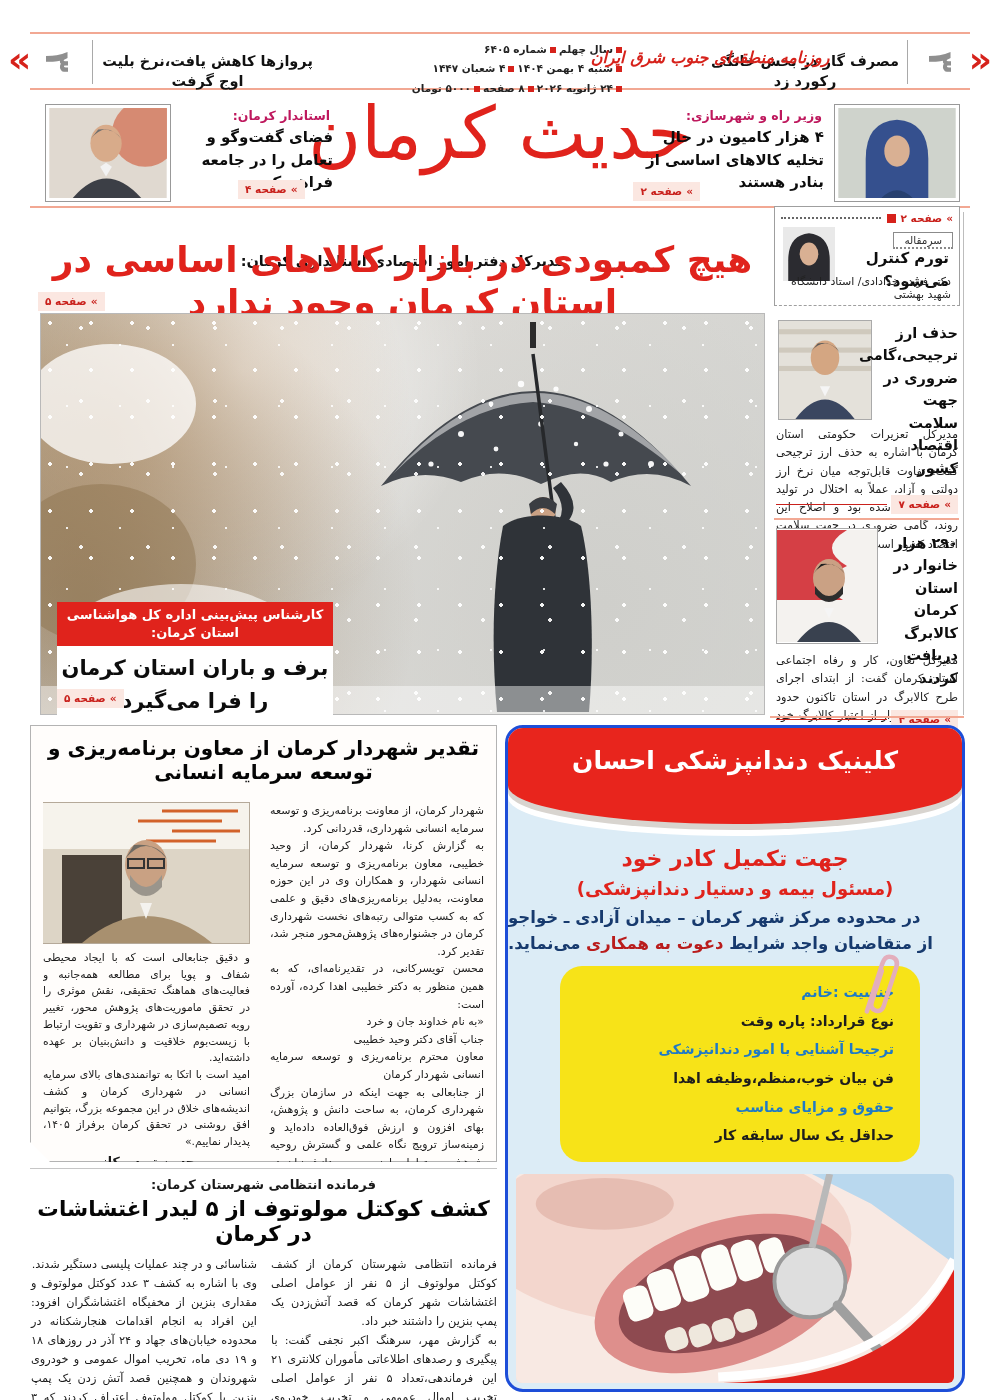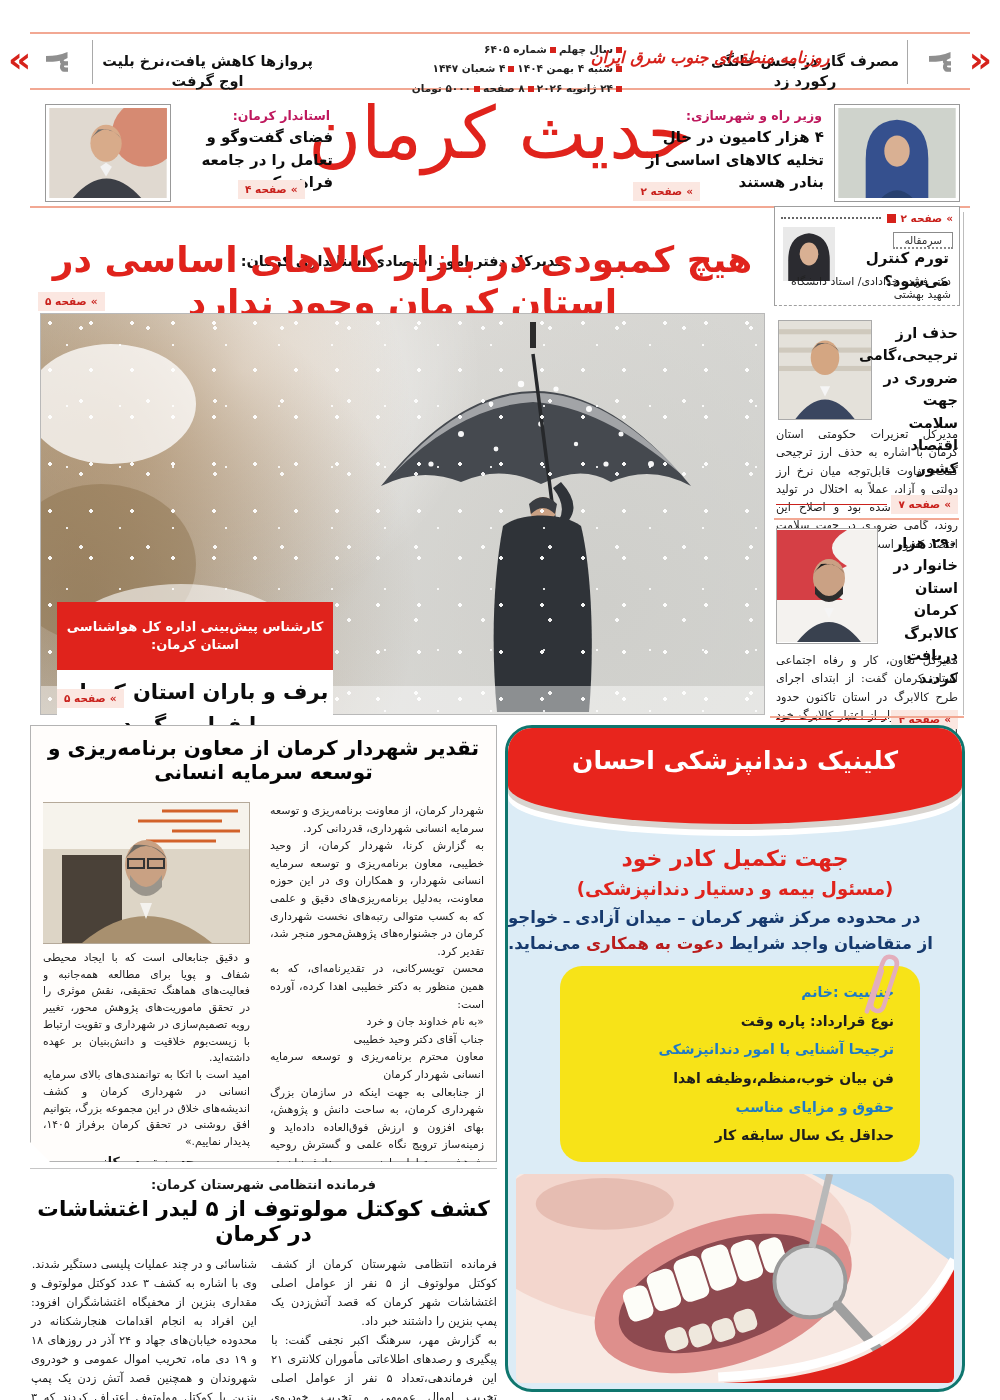--- a/index.html
+++ b/index.html
@@ -29,42 +29,42 @@
       radial-gradient(circle at 6% 72%, rgba(120,94,58,.5), transparent 45%),
       radial-gradient(circle at 28% 14%, rgba(255,255,255,.95), transparent 38%),
       radial-gradient(circle at 78% 72%, #cfcfcb, transparent 62%),
       linear-gradient(120deg,#c8c1b4,#dedcd8 45%,#d3d4d1);}
   .snowdots{position:absolute;inset:0;background-image:
       radial-gradient(circle 1.7px at 9px 9px, rgba(255,255,255,.95) 97%, transparent),
       radial-gradient(circle 1.2px at 26px 31px, rgba(255,255,255,.85) 97%, transparent),
       radial-gradient(circle 2.1px at 40px 14px, rgba(255,255,255,.9) 97%, transparent);
       background-size:41px 47px,53px 61px,67px 73px;}
   .capstrip{background:#e0231c;color:#fff;font-weight:bold;font-size:13px;text-align:center;
-            padding:16px 6px;line-height:1.4;}
+            padding:4px 6px;line-height:1.4;}
   .capbox{background:#fff;color:#0d0d0d;font-weight:bold;font-size:21px;text-align:center;
           line-height:1.55;padding:6px 4px;white-space:pre-line;}
   .sidebar{position:absolute;border-right:1px solid #bdbdbd;box-sizing:border-box;}
   .edbox{position:absolute;border:1px solid #9f9f9f;border-bottom-style:dashed;background:#fff;box-sizing:border-box;}
   .dotrow{border-top:2px dotted #666;flex:1;height:0;margin-right:6px;align-self:center;}
   .seclabel{display:inline-block;border:1px solid #8b8b8b;font-size:10.5px;color:#333;padding:1px 10px;border-bottom:2px dotted #888;}
   .sb-title{font-size:14.5px;font-weight:bold;line-height:1.55;color:#0d0d0d;}
   .sb-body{font-size:11.3px;line-height:1.62;text-align:justify;color:#1c1c1c;}
   .pglink-row{display:flex;align-items:center;}
   .pglink-row .tail{flex:1;border-top:1px solid #c9211c;margin-right:4px;}
   .byline{font-size:11px;color:#222;}
   .artbox{position:absolute;border:1px solid #b3b3b3;background:#fffdfb;box-sizing:border-box;
           clip-path:polygon(0 0,100% 0,100% 100%,20px 100%,0 calc(100% - 20px));}
   .art-head{font-size:20px;font-weight:bold;text-align:center;color:#050505;}
   .colwrap{display:flex;gap:14px;}
   .coltext{font-size:11px;line-height:1.6;text-align:justify;white-space:pre-line;color:#1b1b1b;}
   .sig{font-weight:bold;text-align:center;font-size:12.5px;line-height:1.7;}
   .police{position:absolute;border-top:1px solid #c6c6c6;box-sizing:border-box;}
   .pol-kicker{font-size:13px;font-weight:bold;text-align:center;}
   .pol-head{font-size:21.5px;font-weight:bold;text-align:center;color:#050505;}
-  .ad{position:absolute;border:3px solid #0f766e;border-radius:27px;overflow:hidden;background:#dcecf6;box-sizing:border-box;}
+  .ad{position:absolute;border:3px solid #1d4ed8;border-radius:18px;overflow:hidden;background:#dcecf6;box-sizing:border-box;}
   .ad-header{position:absolute;top:0;left:0;right:0;height:96px;background:#e8251d;
              border-bottom-left-radius:55% 42px;border-bottom-right-radius:55% 42px;
              box-shadow:0 6px 0 #d8d4cf, 0 12px 0 #ffffff;}
   .ad-title{color:#fff;font-weight:bold;font-size:25px;text-align:center;padding-top:18px;}
   .ad-line1{color:#e0231c;font-weight:bold;font-size:22px;text-align:center;}
   .ad-line2{color:#e0231c;font-weight:bold;font-size:18px;text-align:center;}
   .ad-line34{color:#173a6e;font-weight:bold;font-size:16.5px;text-align:left;}
   .ad-line34 .hl{color:#b91c1c;}
   .yellowbox{position:absolute;background:#f7e318;border-radius:22px;padding:12px 26px;box-sizing:border-box;}
   .req{display:block;font-weight:bold;font-size:14px;line-height:2.05;text-align:right;}

